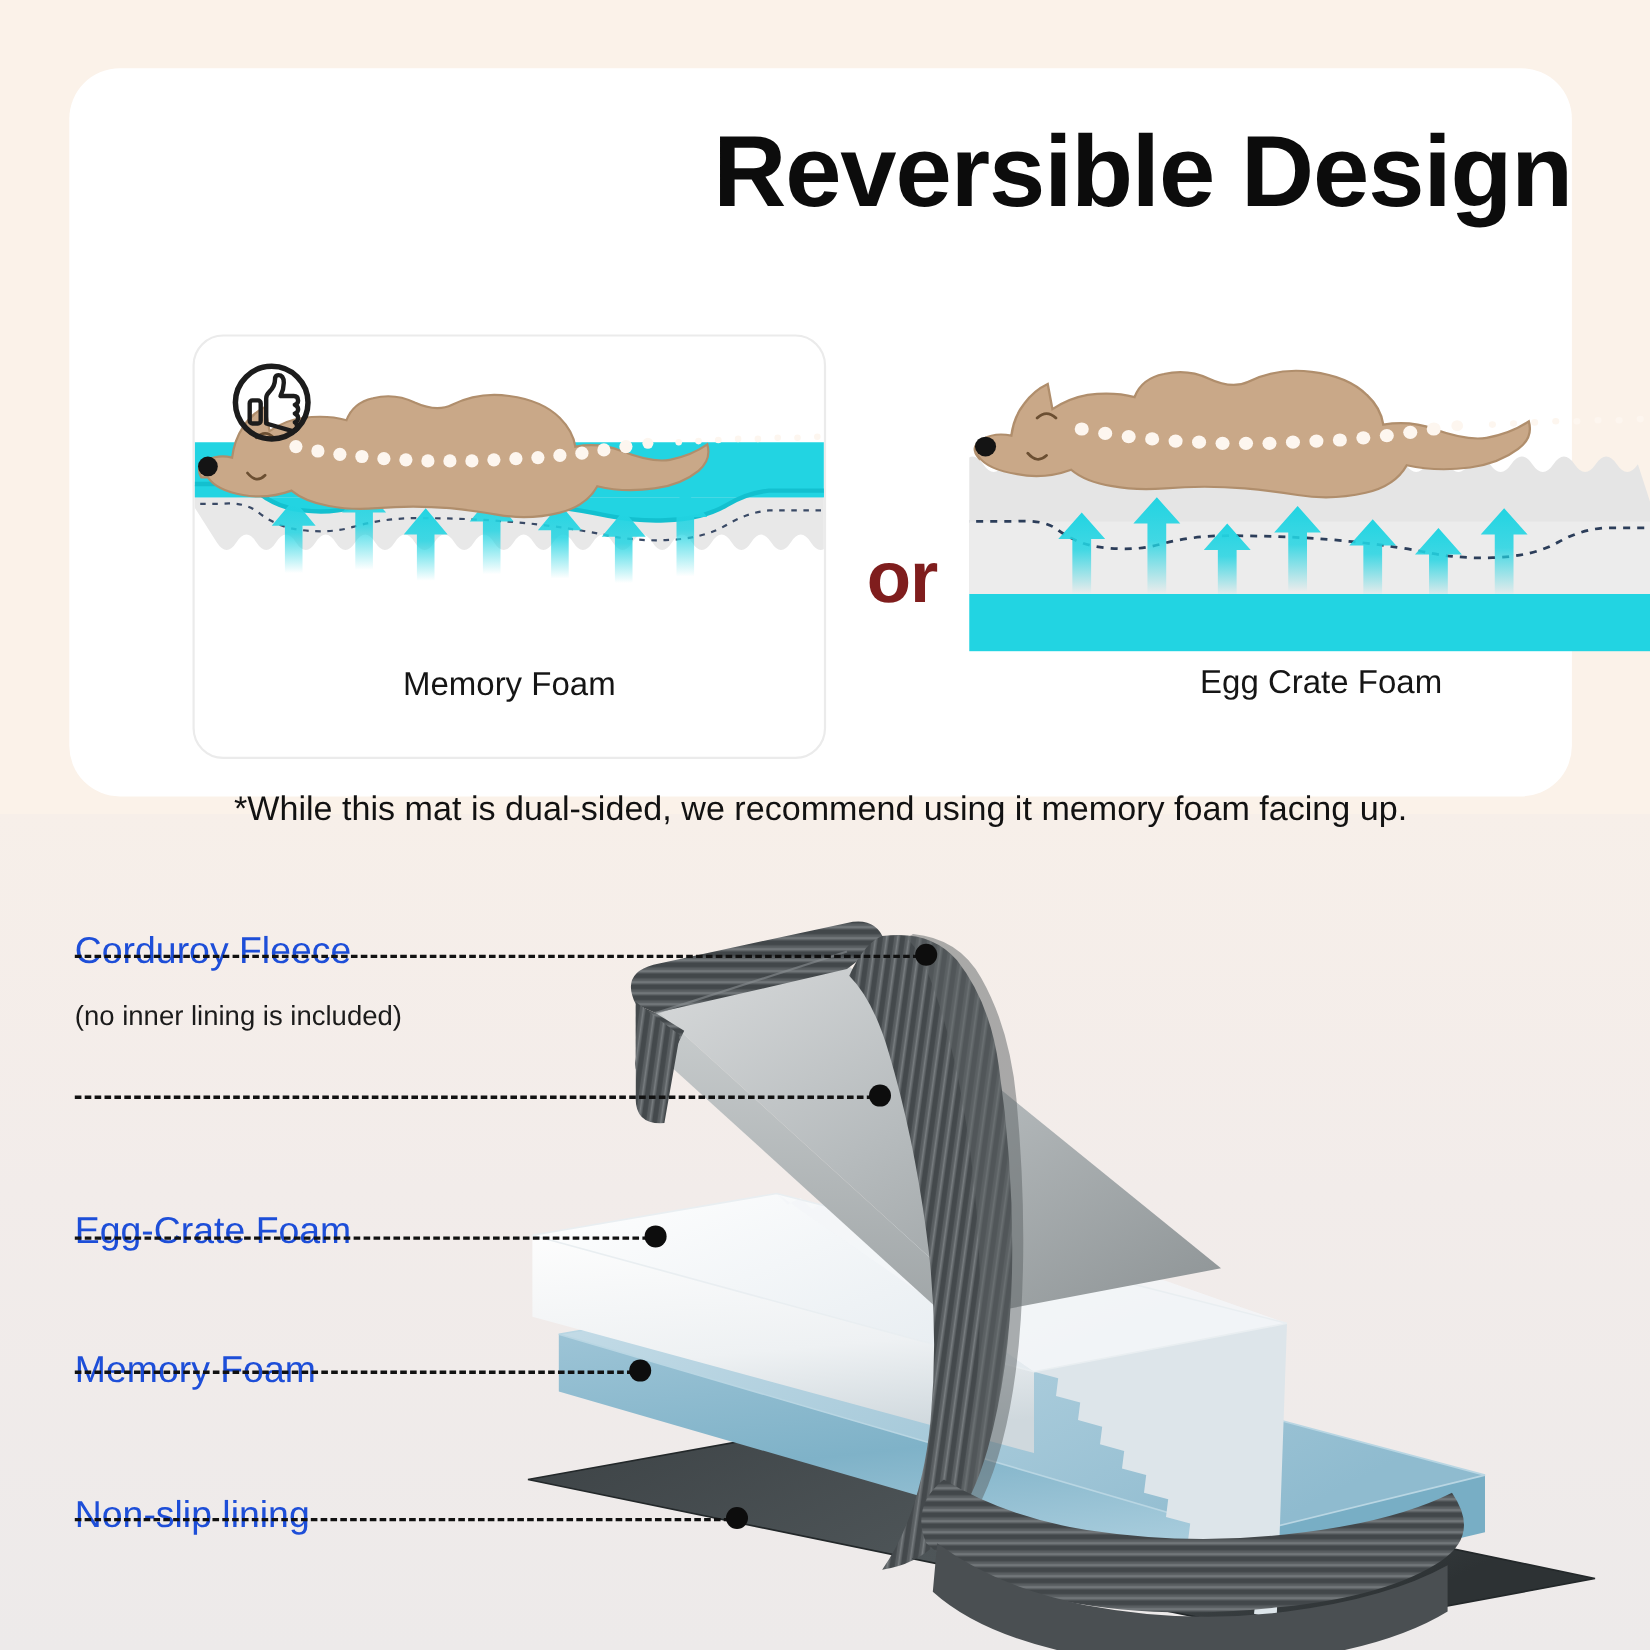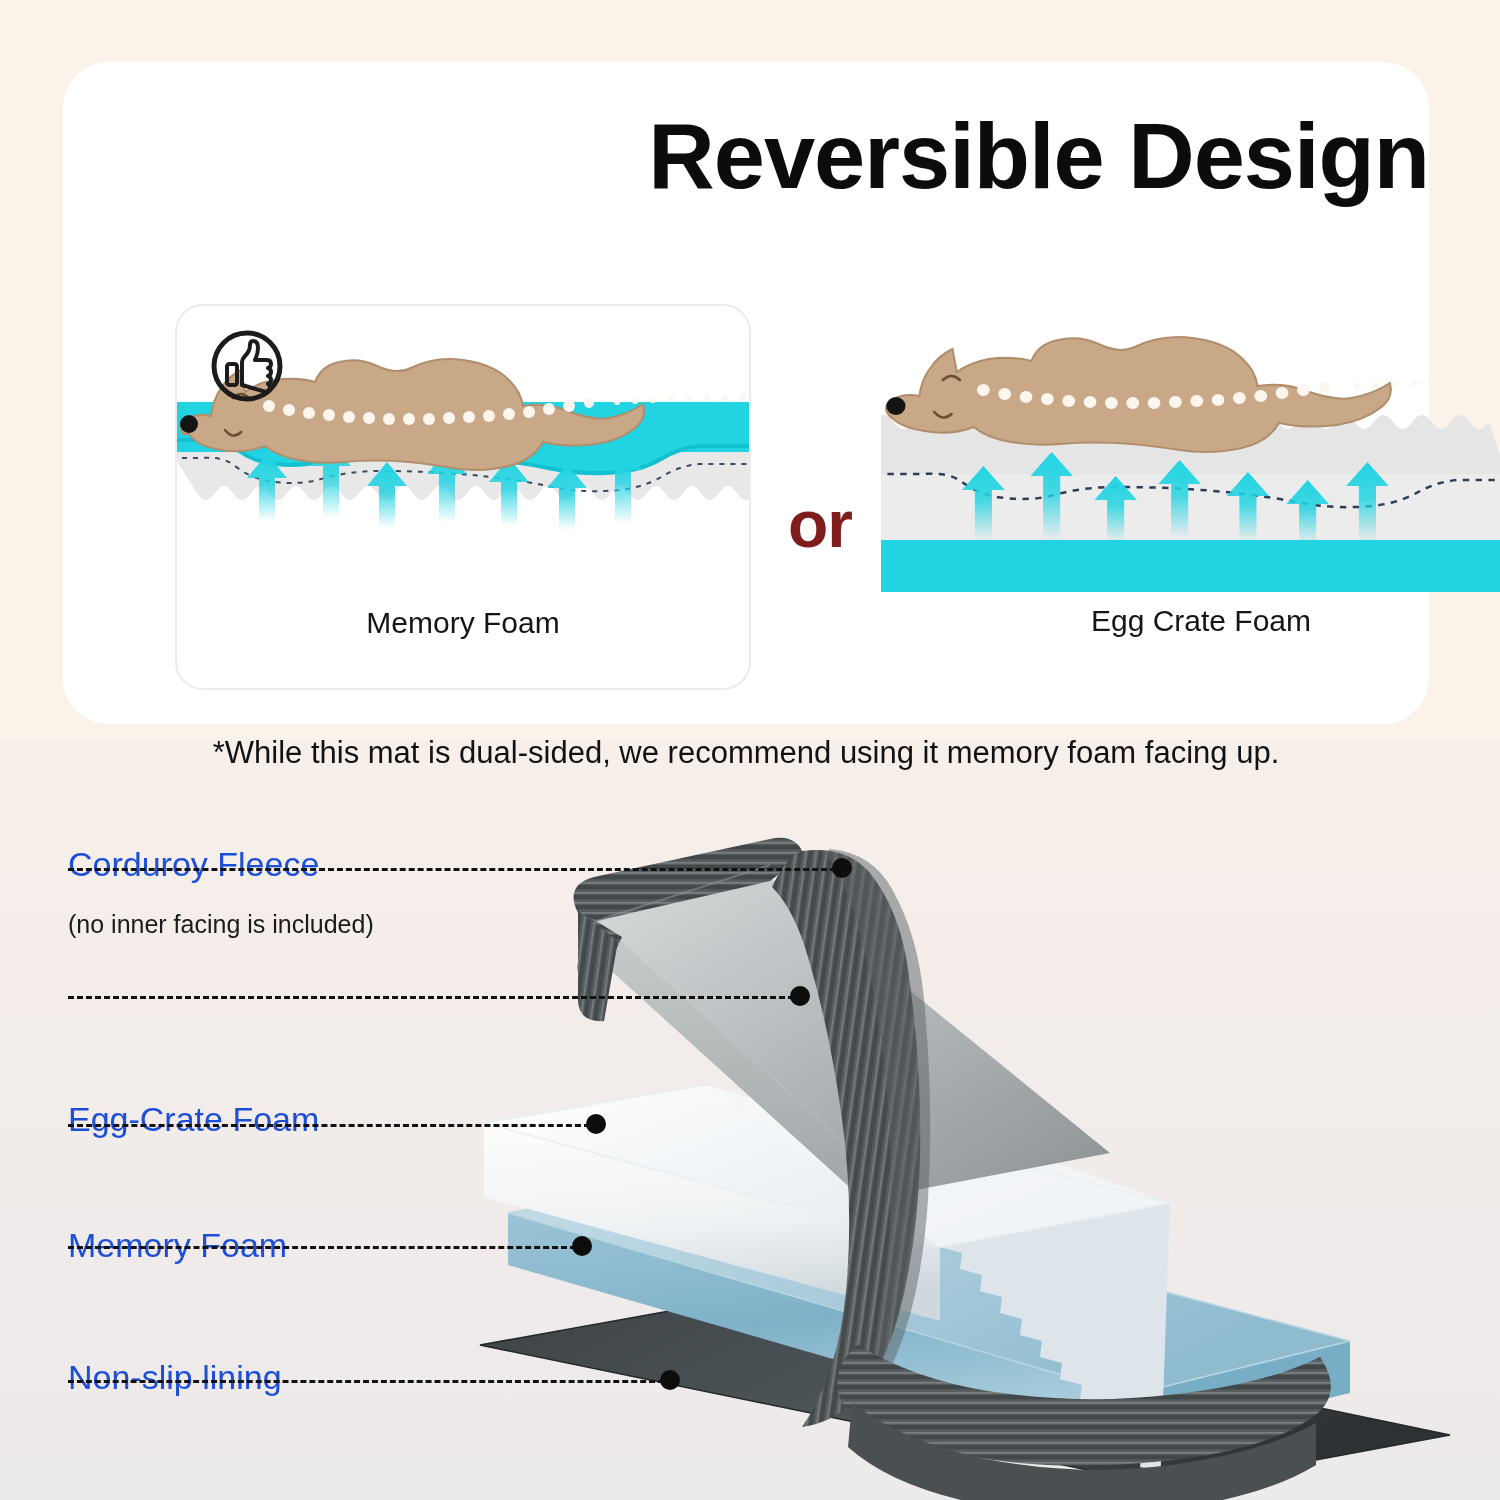--- a/index.html
+++ b/index.html
@@ -54,21 +54,21 @@
   }
   
   #panel-egg{
     position:absolute;left:818px;top:242px;width:600px;height:382px;
     overflow:hidden;
     padding-left:40px;
   }
   
   #footnote{
     position:absolute;left:0;top:655px;width:1366px;text-align:center;
-    font-size:31px;color:#121212;margin-top:18px;
+    font-size:31px;color:#121212;
   }
   
   .lbl-group{position:absolute;left:68px;}
   .lbl-main{font-size:34px;color:#1d4ed8;white-space:nowrap;margin-top:40px;}
   .lbl-sub{font-size:25px;color:#1b1b1b;white-space:nowrap;margin-top:2px;}
   .leader{
     position:absolute;left:68px;height:0;
     border-top:3px dashed #111;
   }
   .leader-dot{
@@ -404,21 +404,21 @@
   </g>
 </svg>
 
 <div class="lbl-group" style="top:805px">
   <div class="lbl-main">Corduroy Fleece</div>
 </div>
 <div class="leader" style="top:868px;width:768px"></div>
 <div class="leader-dot" style="left:832px;top:858px"></div>
 
 <div class="lbl-group" style="top:908px">
-  <div class="lbl-sub">(no inner facing is included)</div>
+  <div class="lbl-sub">(no inner lining is included)</div>
 </div>
 <div class="leader" style="top:996px;width:726px"></div>
 <div class="leader-dot" style="left:790px;top:986px"></div>
 
 <div class="lbl-group" style="top:1060px">
   <div class="lbl-main">Egg-Crate Foam</div>
 </div>
 <div class="leader" style="top:1124px;width:522px"></div>
 <div class="leader-dot" style="left:586px;top:1114px"></div>
 

